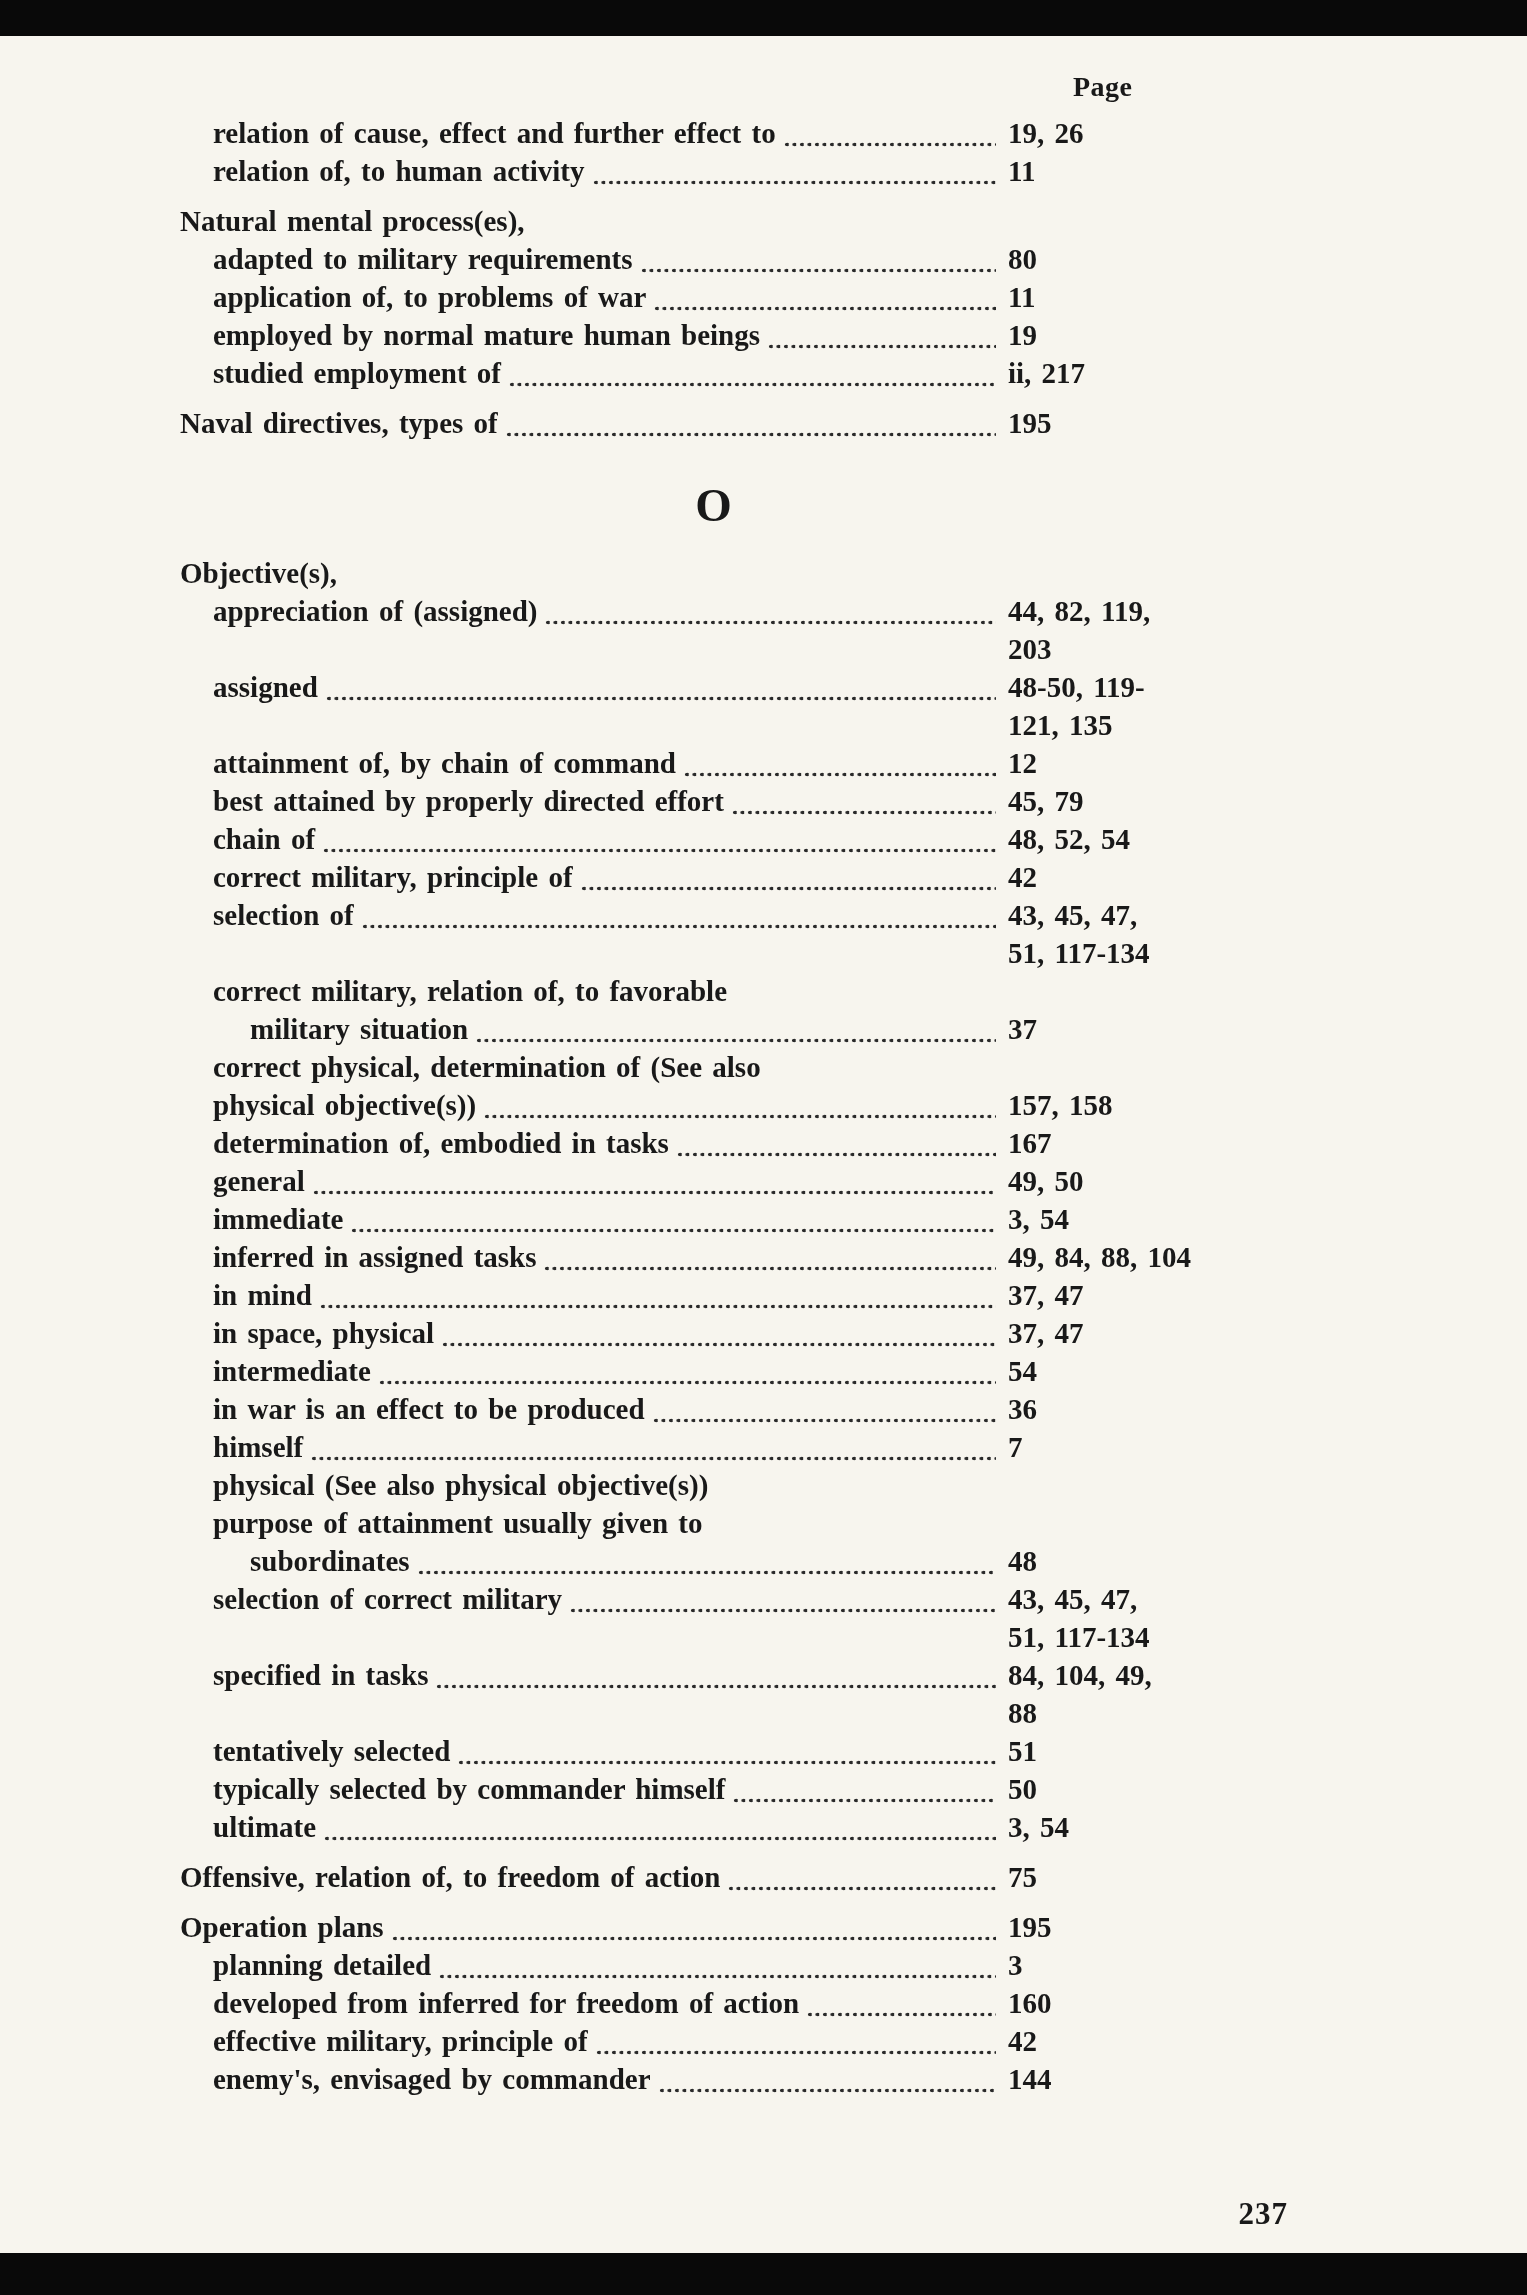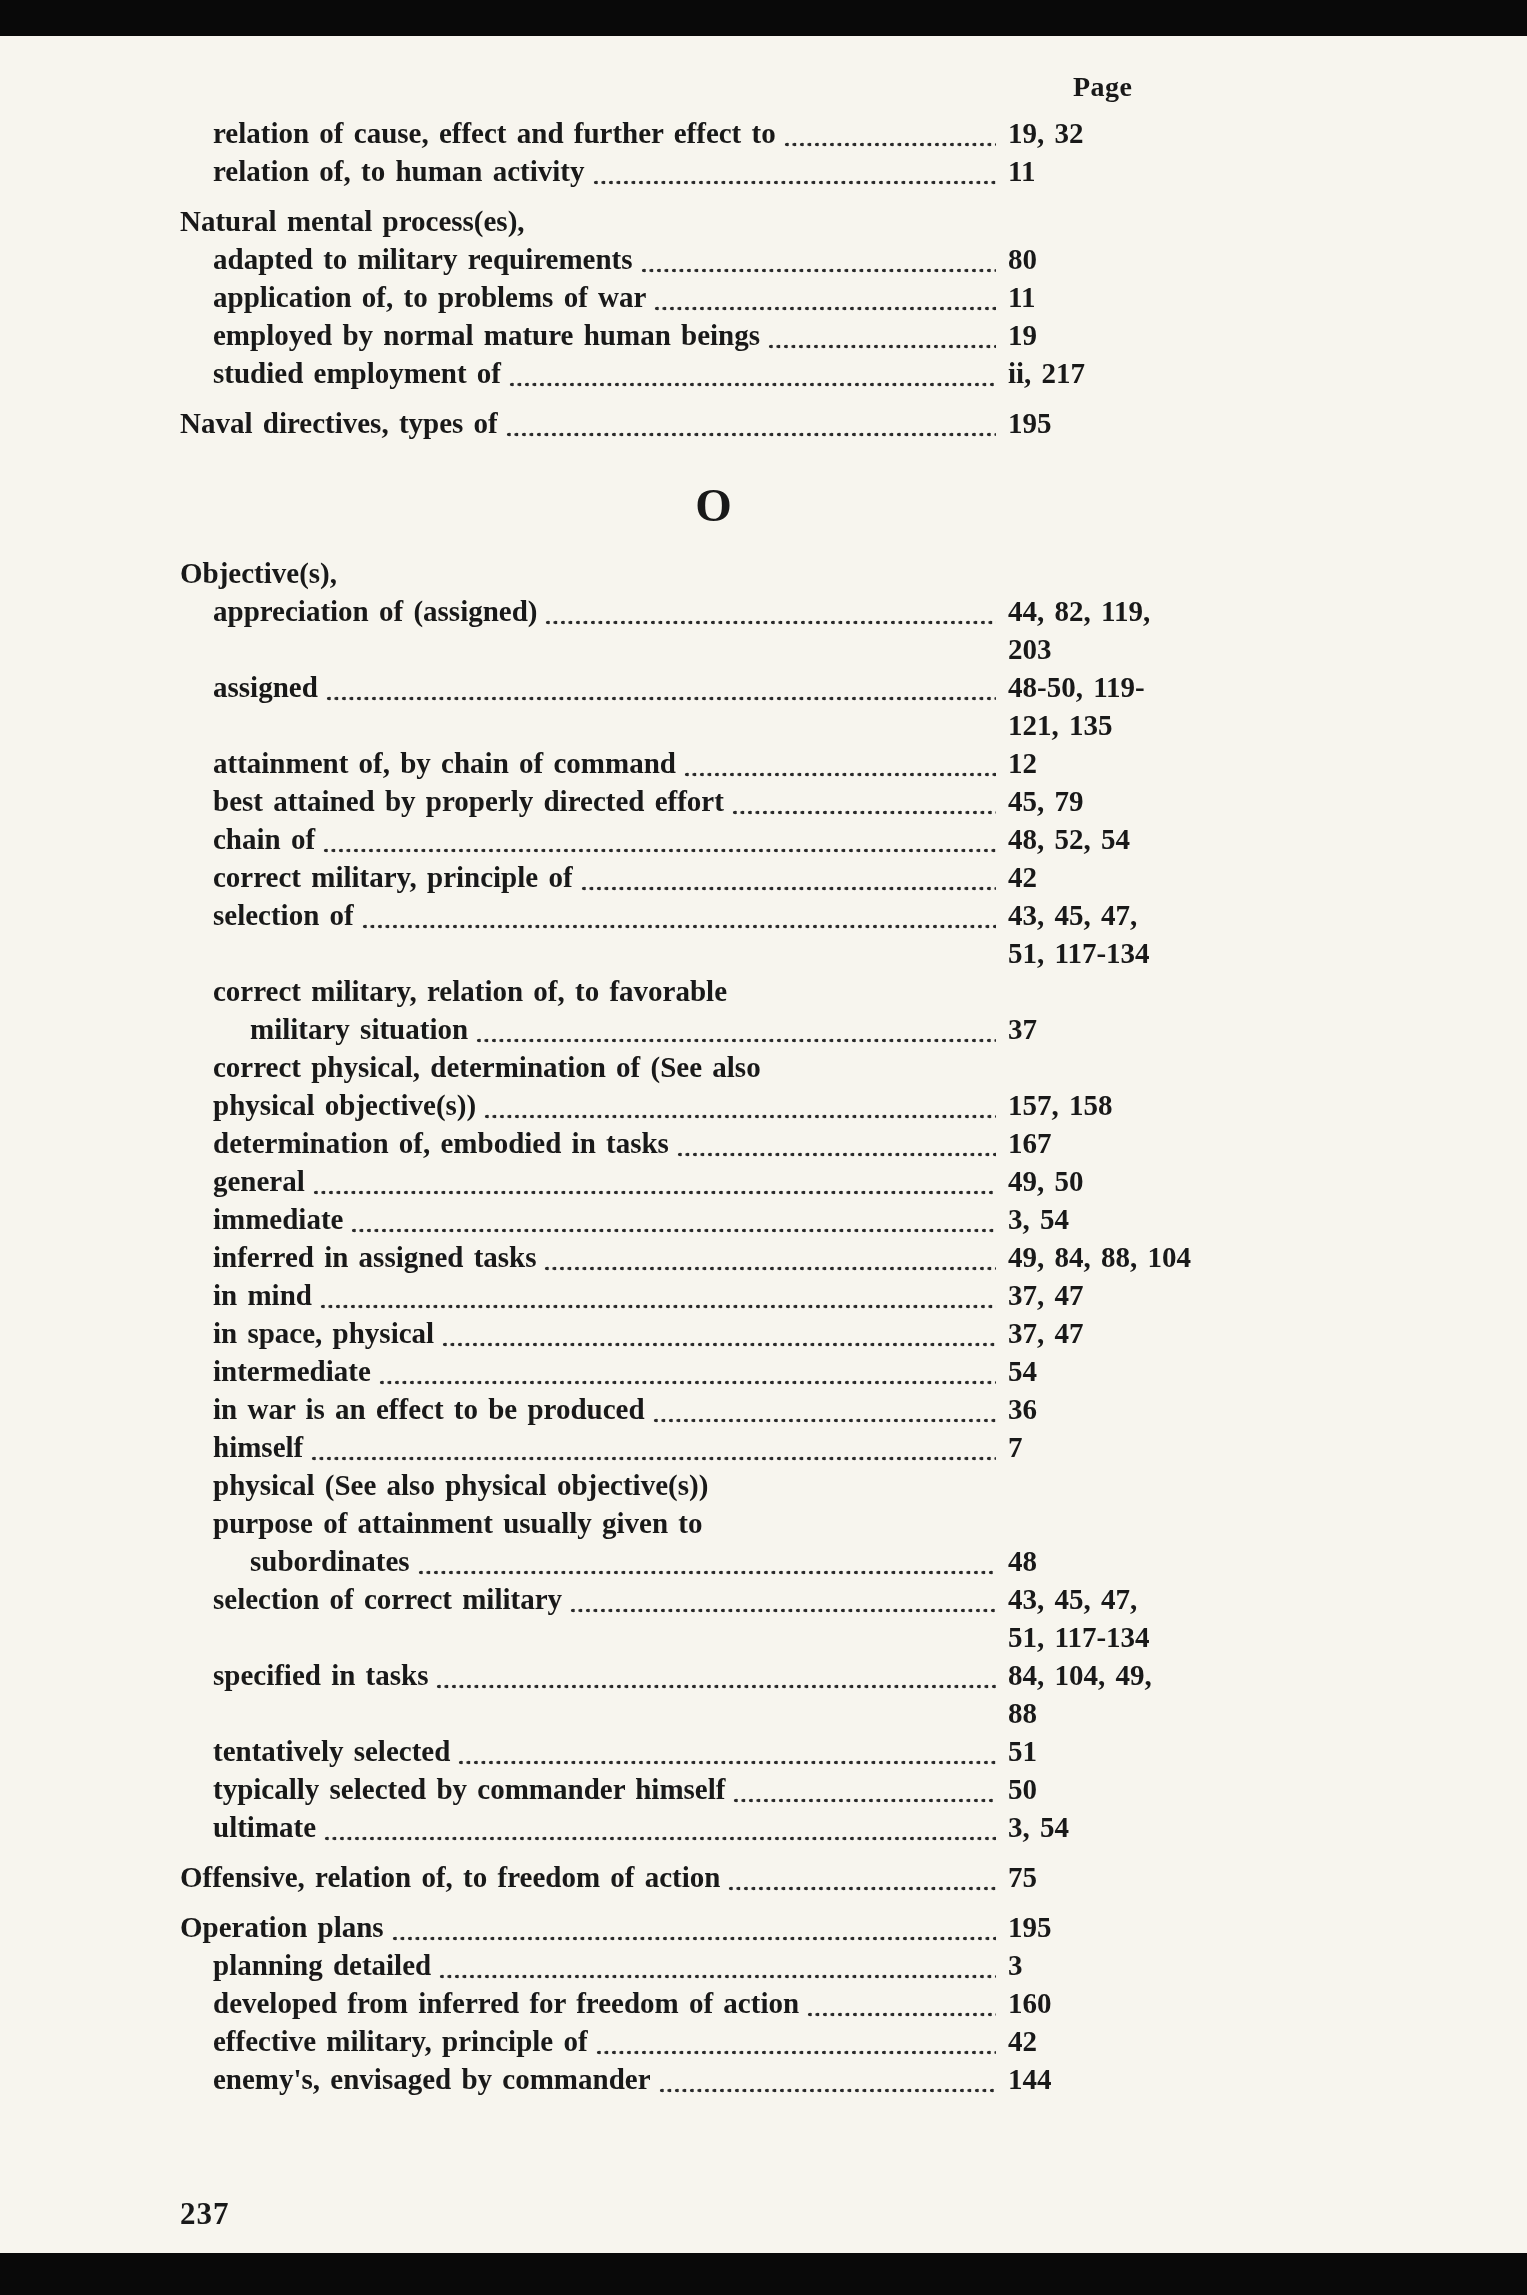--- a/index.html
+++ b/index.html
@@ -60,38 +60,38 @@
     text-align: center;
     font-size: 47px;
     line-height: 54px;
     margin: 36px 40px 22px 0;
     letter-spacing: 1px;
   }
 
   .footer-page-number {
     position: absolute;
     top: 2196px; left: 180px; width: 1108px;
-    text-align: left;
+    text-align: right;
     font-size: 31px;
     letter-spacing: 1px;
   }
 </style>
 </head>
 <body>
 
 <div class="scan-bar top"></div>
 
 <div class="content">
   <div class="page-col-header">Page</div>
   <div id="index-body">
       <div class="row">
         <div class="entry-text ind1">relation of cause, effect and further effect to</div>
         <div class="leader"></div>
         <div class="pages">
-          <div>19, 32</div>
+          <div>19, 26</div>
         </div>
       </div>
       <div class="row">
         <div class="entry-text ind1">relation of, to human activity</div>
         <div class="leader"></div>
         <div class="pages">
           <div>11</div>
         </div>
       </div>
       <div class="row gap">

